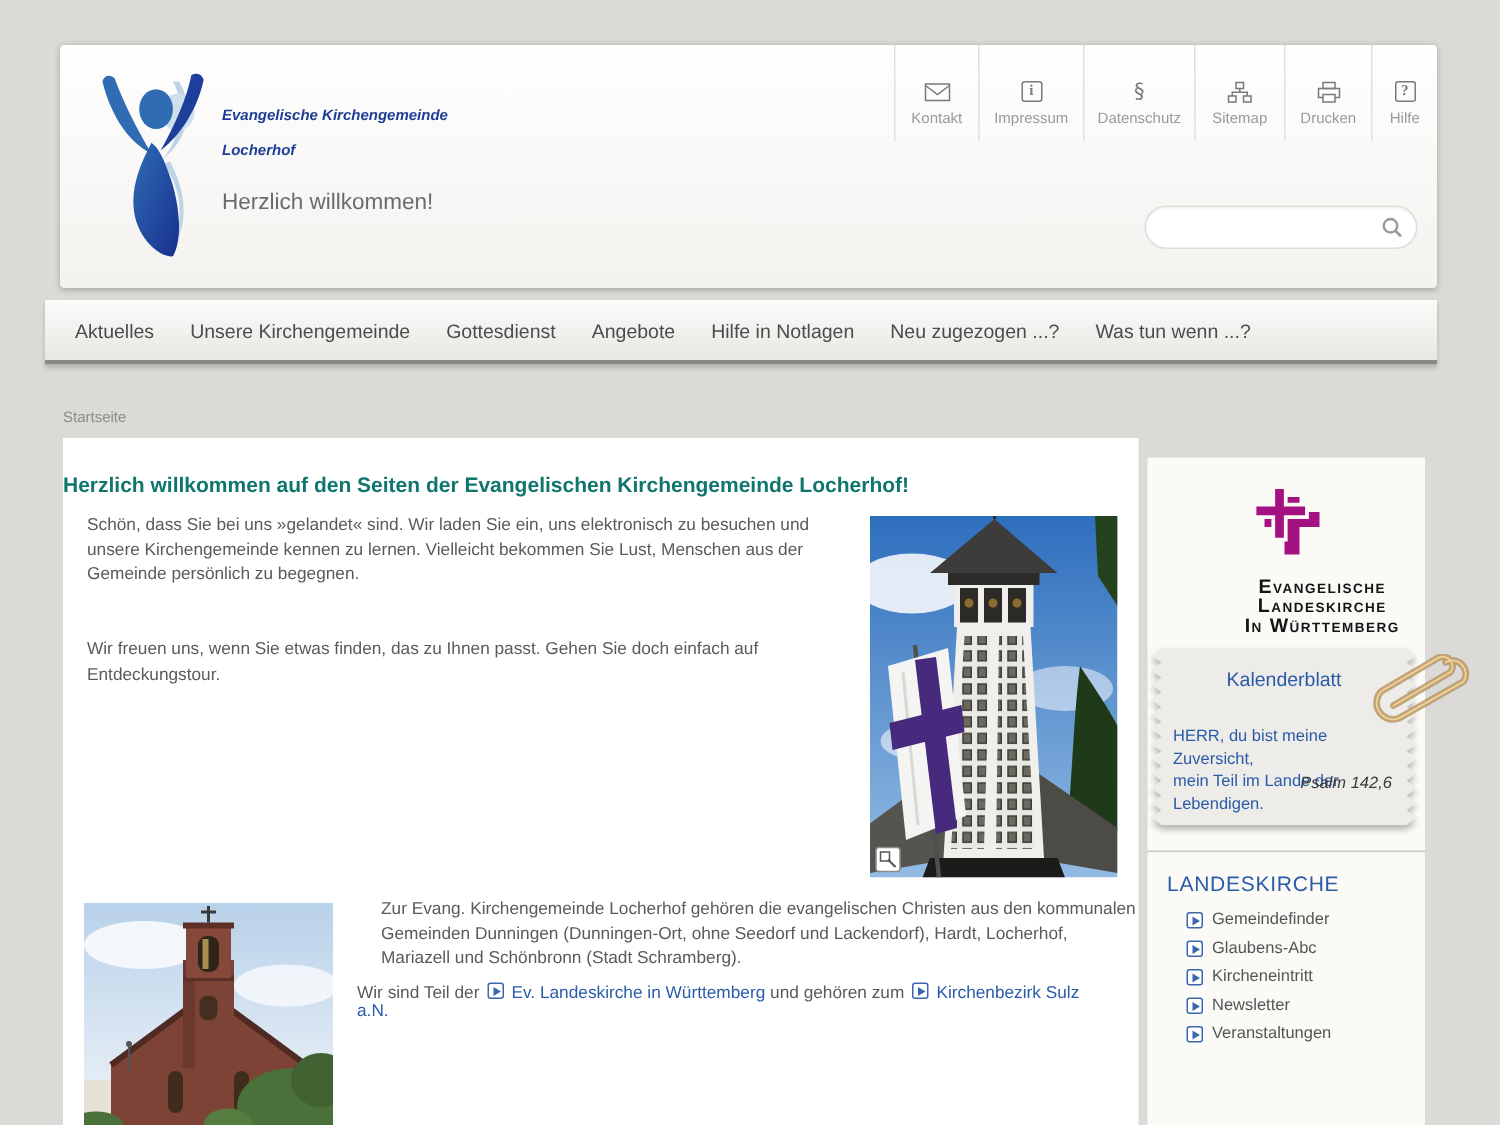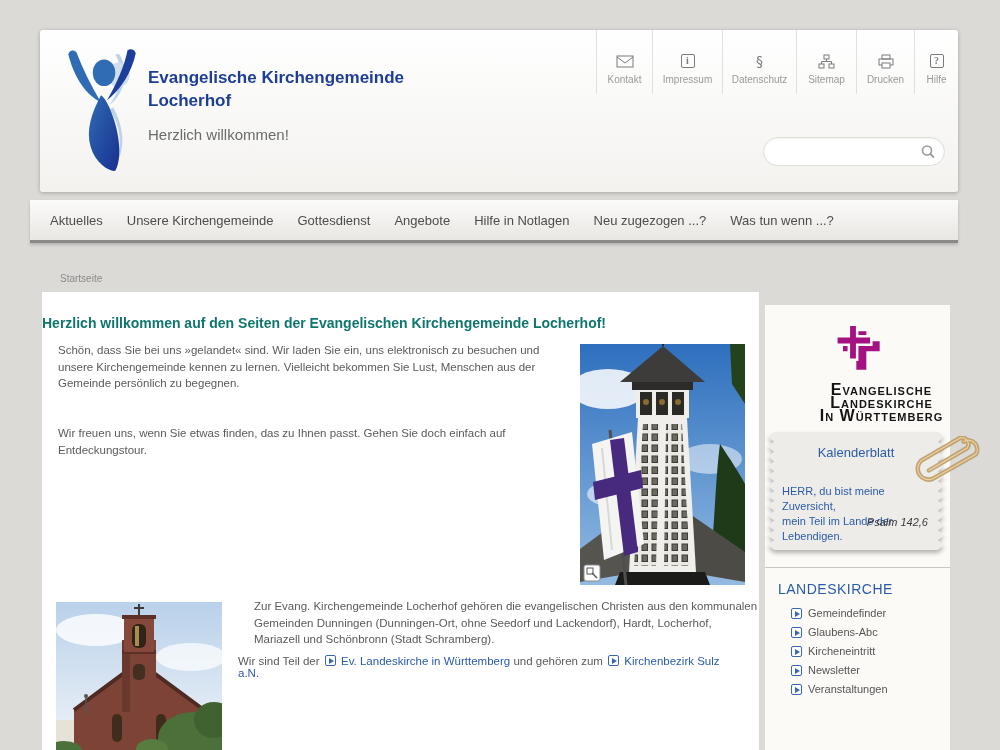--- a/index.html
+++ b/index.html
@@ -4,22 +4,22 @@
 <style>
   * { margin:0; padding:0; box-sizing:border-box; }
   html,body { width:1000px; height:750px; }
   body { font-family:"Liberation Sans", sans-serif; background:#dcdad6; position:relative; overflow:hidden; }
 
   
   .header-card { position:absolute; left:40px; top:30px; width:918px; height:162px;
     background:linear-gradient(#ffffff, #f3f2ef); border-radius:3px;
     box-shadow:0 1px 4px rgba(0,0,0,.25); }
   .logo { position:absolute; left:16px; top:14px; width:92px; height:128px; }
-  .site-title { position:absolute; left:108px; top:36px; font-size:17px; font-weight:bold;
-    color:#1e3d96; line-height:23px; }
+  .site-title { position:absolute; left:108px; top:36px; font-size:10px; font-weight:bold;
+    color:#1e3d96; line-height:23px;font-style:italic; }
   .site-tagline { position:absolute; left:108px; top:96px; font-size:15px; color:#6b6b6b; }
 
   .util-nav { position:absolute; right:0; top:0; height:64px; display:flex; }
   .util-item { display:flex; flex-direction:column; align-items:center; justify-content:flex-end;
     border-left:1px solid #e2e0dc; padding-bottom:9px; cursor:pointer; }
   .util-item .uicon { height:18px; display:flex; align-items:center; justify-content:center;
     color:#7a7a7a; margin-bottom:4px; }
   .util-item .ulabel { font-size:10px; color:#9a9a9a; }
   .boxed-glyph { width:14px; height:14px; border:1px solid #7a7a7a; border-radius:2px;
     font-size:10px; line-height:12px; text-align:center; color:#7a7a7a; font-weight:bold;
@@ -32,21 +32,21 @@
   .search-input { position:absolute; left:12px; top:1px; width:140px; height:25px; border:none;
     outline:none; font-size:12px; background:transparent; color:#444; }
   .search-icon { position:absolute; right:8px; top:6px; }
 
   
   .main-nav { position:absolute; left:30px; top:200px; width:928px; height:43px;
     background:linear-gradient(#fbfbfa, #e9e7e3); border-bottom:3px solid #8a8987;
     box-shadow:0 2px 3px rgba(0,0,0,.18); display:flex; align-items:center; padding-left:8px; }
   .nav-item { font-size:13px; color:#4c4c4c; padding:0 12px; cursor:pointer; white-space:nowrap; }
 
-  .breadcrumb { position:absolute; left:42px; top:273px; font-size:10px; color:#8b8b8b;margin-left:18px; }
+  .breadcrumb { position:absolute; left:42px; top:273px; font-size:10px; color:#8b8b8b; }
 
   
   .content-panel { position:absolute; left:42px; top:292px; width:717px; height:458px;
     background:#fff; overflow:hidden; }
   .content-h1 { position:absolute; left:0; top:23px; width:690px; font-size:14px;
     font-weight:bold; color:#0f766e; }
   .para { font-size:11.5px; line-height:16.5px; color:#5a5a5a; }
   .para-1 { position:absolute; left:16px; top:50px; width:510px; }
   .para-2 { position:absolute; left:16px; top:133px; width:510px; }
   .tower-photo { position:absolute; left:538px; top:52px; width:165px; height:241px; cursor:pointer; }
@@ -56,21 +56,21 @@
     color:#5a5a5a; }
   .inline-link { color:#2a5ba8; text-decoration:none; cursor:pointer; }
   .play-icon { display:inline-block; width:11px; height:11px; border:1px solid #3a67b0;
     border-radius:2px; background:#fff; position:relative; vertical-align:-1px; margin:0 2px; }
   .play-icon::after { content:""; position:absolute; left:3px; top:2px; width:0; height:0;
     border-left:5px solid #3a67b0; border-top:3px solid transparent; border-bottom:3px solid transparent; }
 
   
   .sidebar { position:absolute; left:765px; top:305px; width:185px; height:445px; background:#fbfaf7; }
   .lk-logo { position:absolute; left:0; top:18px; width:185px; text-align:center; }
-  .lk-wordmark { margin-top:6px; font-size:16px; font-weight:bold; color:#141414;
+  .lk-wordmark { margin-top:6px; font-size:13px; font-weight:bold; color:#141414;
     font-variant:small-caps; letter-spacing:1px; line-height:13px;margin-left:48px; }
 
   .kalender-wrap { position:absolute; left:3px; top:127px; width:176px; height:118px;
     filter:drop-shadow(0 3px 2px rgba(0,0,0,.28)); }
   .kalender { width:100%; height:100%; background:#edecE9; background:#edece9; position:relative;
     clip-path:polygon(3.5% 0%,96.5% 0%,100% 4.17%,96.5% 8.33%,100% 12.5%,96.5% 16.67%,100% 20.83%,96.5% 25%,100% 29.17%,96.5% 33.33%,100% 37.5%,96.5% 41.67%,100% 45.83%,96.5% 50%,100% 54.17%,96.5% 58.33%,100% 62.5%,96.5% 66.67%,100% 70.83%,96.5% 75%,100% 79.17%,96.5% 83.33%,100% 87.5%,96.5% 91.67%,100% 95.83%,96.5% 100%,3.5% 100%,0% 95.83%,3.5% 91.67%,0% 87.5%,3.5% 83.33%,0% 79.17%,3.5% 75%,0% 70.83%,3.5% 66.67%,0% 62.5%,3.5% 58.33%,0% 54.17%,3.5% 50%,0% 45.83%,3.5% 41.67%,0% 37.5%,3.5% 33.33%,0% 29.17%,3.5% 25%,0% 20.83%,3.5% 16.67%,0% 12.5%,3.5% 8.33%,0% 4.17%); }
   .kalender-title { position:absolute; left:0; top:13px; width:100%; text-align:center;
     font-size:13px; color:#2a5ba8; }
   .kalender-verse { position:absolute; left:14px; top:52px; width:150px; font-size:11px;
     line-height:15px; color:#2a5ba8; }

